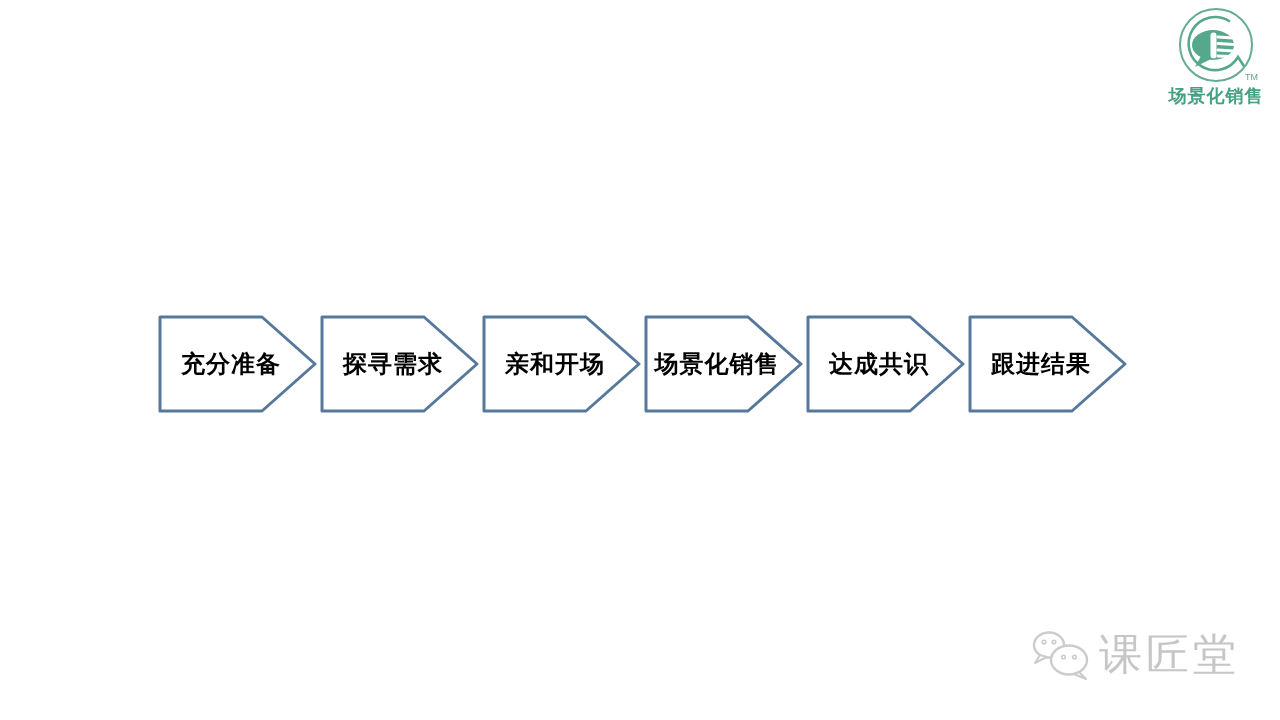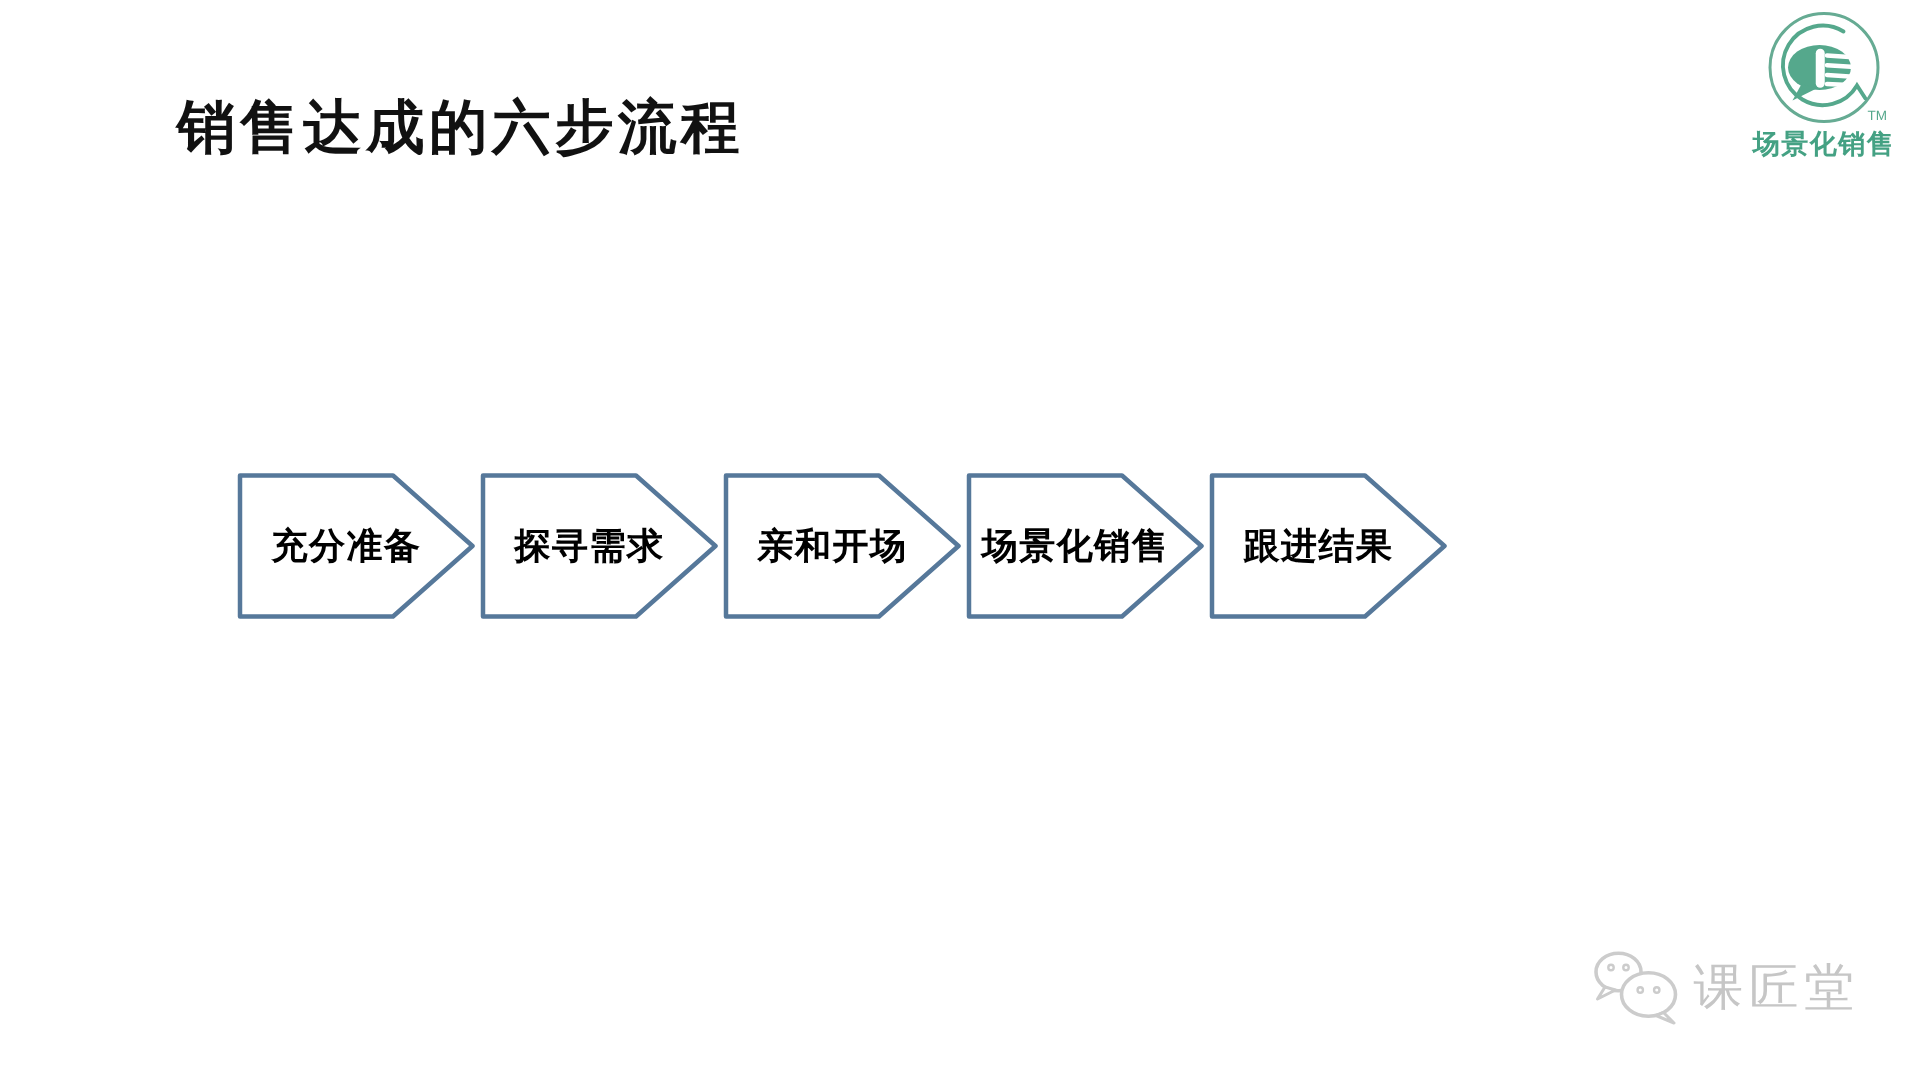--- a/index.html
+++ b/index.html
@@ -101,33 +101,32 @@
     position: absolute;
     right: 40px;
     bottom: 36px;
     display: flex;
     align-items: center;
     gap: 8px;
   }
   .watermark svg { display: block; }
   .watermark-text {
     font-family: "DejaVu Serif", "Liberation Serif", serif;
-    font-size: 33px;
+    font-size: 43px;
     color: #c6c6c6;
     letter-spacing: 4px;
     text-shadow: 1px 1px 1px #ffffff;
     white-space: nowrap;
   }
 </style>
 </head>
 <body>
 
 <div class="slide">
 
-  <h1 class="title">销售达成的六步流程</h1>
 
   <div class="process">
     <div class="step">
       <svg class="chev" viewBox="0 0 159 98" aria-hidden="true">
           <polygon points="2,2 104,2 157,49 104,96 2,96"></polygon>
         </svg>
       <span class="step-label">充分准备</span>
     </div>
     <div class="step">
       <svg class="chev" viewBox="0 0 159 98" aria-hidden="true">
@@ -139,20 +138,26 @@
       <svg class="chev" viewBox="0 0 159 98" aria-hidden="true">
           <polygon points="2,2 104,2 157,49 104,96 2,96"></polygon>
         </svg>
       <span class="step-label">亲和开场</span>
     </div>
     <div class="step">
       <svg class="chev" viewBox="0 0 159 98" aria-hidden="true">
           <polygon points="2,2 104,2 157,49 104,96 2,96"></polygon>
         </svg>
       <span class="step-label">场景化销售</span>
+    </div>
+    <div class="step">
+      <svg class="chev" viewBox="0 0 159 98" aria-hidden="true">
+          <polygon points="2,2 104,2 157,49 104,96 2,96"></polygon>
+        </svg>
+      <span class="step-label">达成共识</span>
     </div>
     <div class="step">
       <svg class="chev" viewBox="0 0 159 98" aria-hidden="true">
           <polygon points="2,2 104,2 157,49 104,96 2,96"></polygon>
         </svg>
       <span class="step-label">跟进结果</span>
     </div>
   </div>
 
   <div class="logo">

